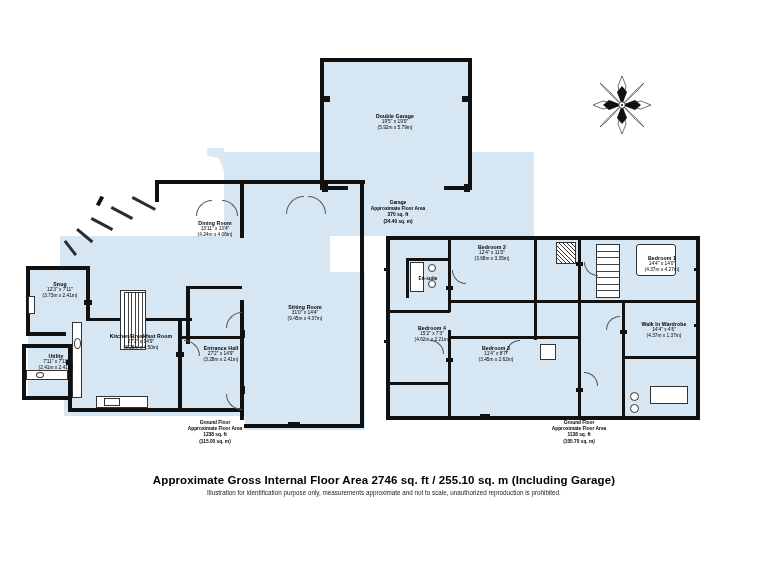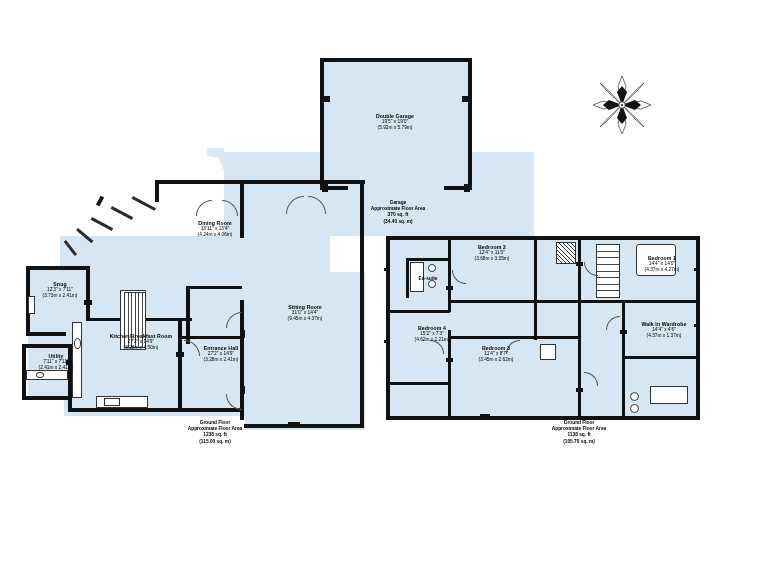--- a/index.html
+++ b/index.html
@@ -476,14 +476,18 @@
         <polygon points="30,31 25,18 30,12 35,18"></polygon>
         <polygon points="30,31 25,44 30,50 35,44"></polygon>
         <polygon points="30,31 17,26 11,31 17,36"></polygon>
         <polygon points="30,31 43,26 49,31 43,36"></polygon>
       </g>
       <circle cx="30" cy="31" r="3.2" fill="#ffffff" stroke="#222" stroke-width="0.7"></circle>
       <circle cx="30" cy="31" r="1" fill="#111"></circle>
     </svg>
   </div>
 
+  <div class="footer" style="top:474px;">
+    <div class="footer-title">Approximate Gross Internal Floor Area 2746 sq. ft / 255.10 sq. m (Including Garage)</div>
+    <div class="footer-sub">Illustration for identification purpose only, measurements approximate and not to scale, unauthorized reproduction is prohibited.</div>
+  </div>
 
 </div>
 
 </body></html>

